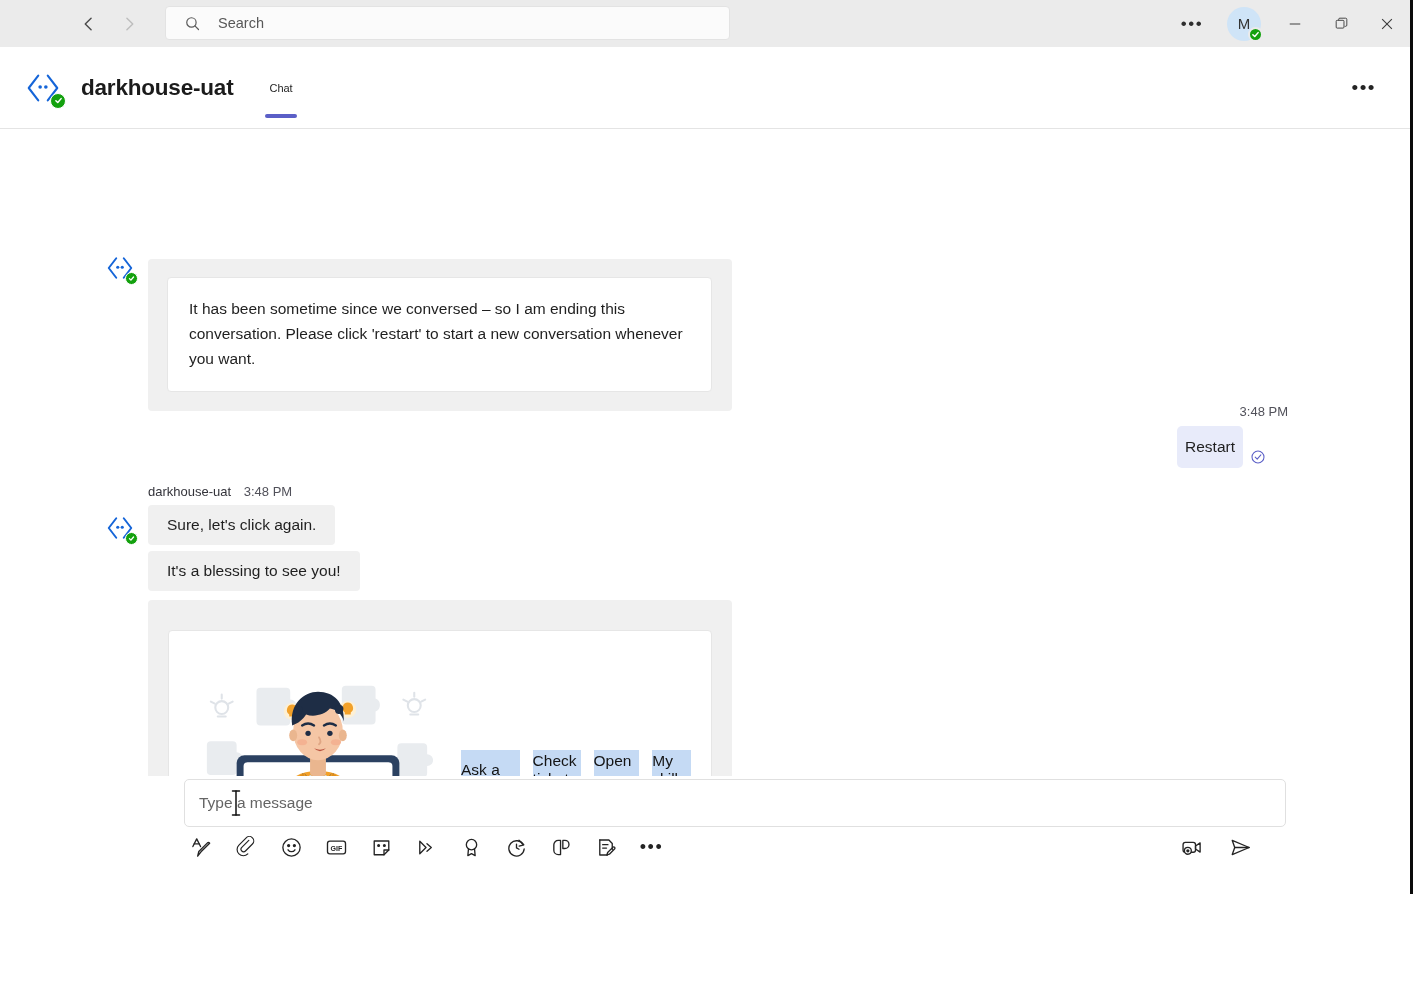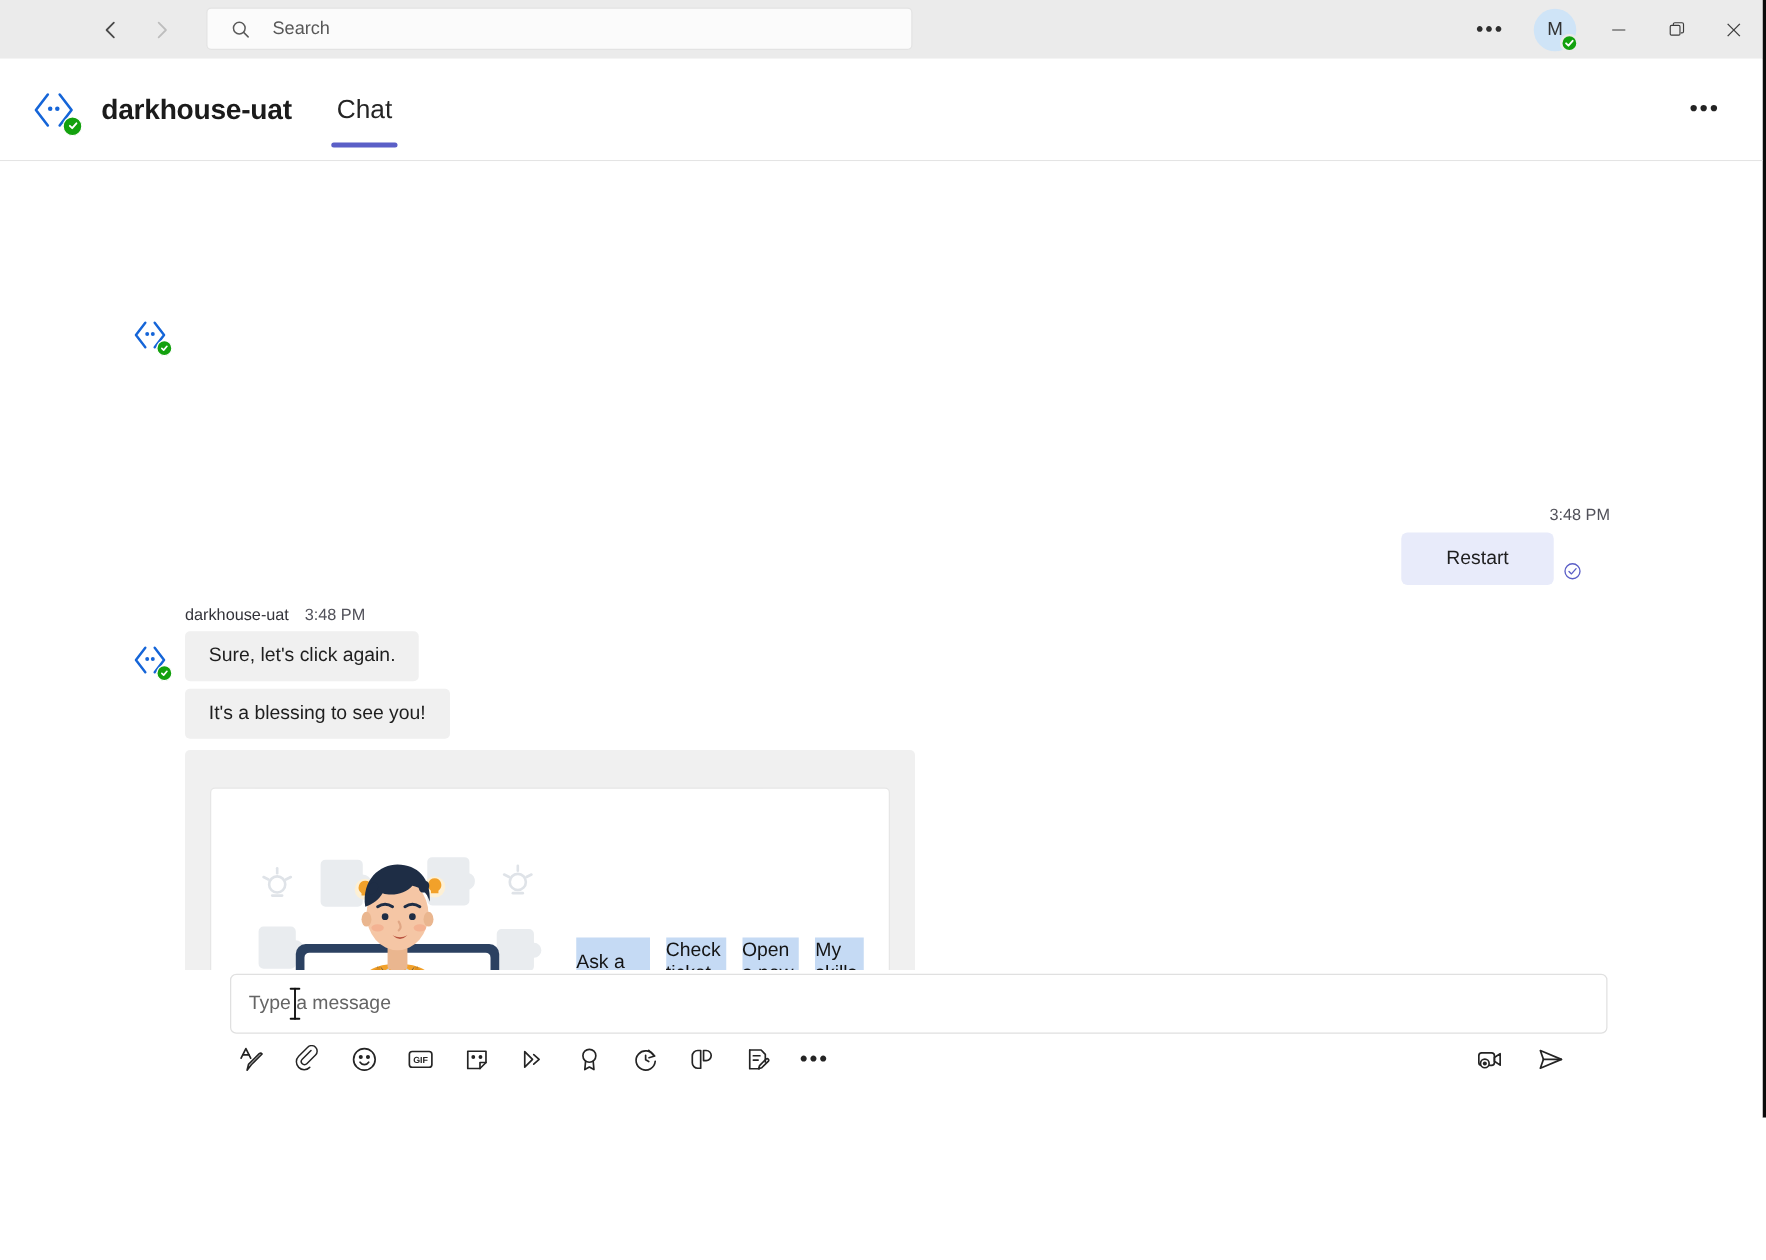--- a/index.html
+++ b/index.html
@@ -94,21 +94,21 @@
   }
   .bot-logo .verified svg { width: 9px; height: 9px; }
   .chan-title {
     margin-left: 19px; font-size: 22.5px; font-weight: bold; color: #1b1b1b;
     letter-spacing: -0.2px;
   }
   .tabs { margin-left: 30px; display: flex; align-self: stretch; align-items: center; }
   .tab {
     position: relative; height: 100%;
     display: flex; align-items: center;
-    padding: 0 6px; font-size: 21px; color: #242424; cursor: pointer;
+    padding: 0 6px; font-size: 11px; color: #242424; cursor: pointer;
   }
   .tab.active::after {
     content: ""; position: absolute; left: 2px; right: 2px; bottom: 10px;
     height: 4px; border-radius: 2px; background: #5b5fc7;
   }
   .chanhdr-dots {
     position: absolute; right: 34px; top: 50%; transform: translateY(-50%);
     font-size: 19px; color: #242424; letter-spacing: 1.5px; cursor: pointer;
   }
 
@@ -141,21 +141,21 @@
   .m1-text { font-size: 15.5px; line-height: 25px; color: #1f1f1f; }
 
   
   .ts-right {
     position: absolute; right: 122px; top: 275px;
     font-size: 13px; color: #51515a;
   }
   .restart-bubble {
     position: absolute; right: 167px; top: 297px;
     background: #e8ebfa; border-radius: 5px;
-    padding: 12px 36px; font-size: 15.5px; color: #1f1f1f;
+    padding: 12px 8px; font-size: 15.5px; color: #1f1f1f;
     cursor: pointer;
     text-align: right;
   }
   .sent-check {
     position: absolute; right: 144px; top: 320px;
     width: 16px; height: 16px; color: #5b5fc7;
   }
 
   
   .bot-meta {
@@ -331,20 +331,25 @@
           <circle cx="23" cy="19" r="2.1" fill="currentColor" stroke="none"></circle>
         </svg>
       </span>
       <span class="verified">
         <svg viewBox="0 0 24 24" fill="none" stroke="#fff" stroke-width="4.5" stroke-linecap="round" stroke-linejoin="round">
           <polyline points="5,12.5 10,17.5 19,7"></polyline>
         </svg>
       </span>
     </div>
 
+    <div class="m1-wrap">
+      <div class="m1-card">
+        <div class="m1-text">It has been sometime since we conversed – so I am ending this conversation. Please click 'restart' to start a new conversation whenever you want.</div>
+      </div>
+    </div>
 
     <div class="ts-right">3:48 PM</div>
     <div class="restart-bubble">Restart</div>
     <div class="sent-check">
       <svg viewBox="0 0 24 24" fill="none" stroke="currentColor" stroke-width="1.6" stroke-linecap="round" stroke-linejoin="round">
         <circle cx="12" cy="12" r="9"></circle>
         <polyline points="7.8,12.2 10.8,15.2 16.3,8.9"></polyline>
       </svg>
     </div>
 

